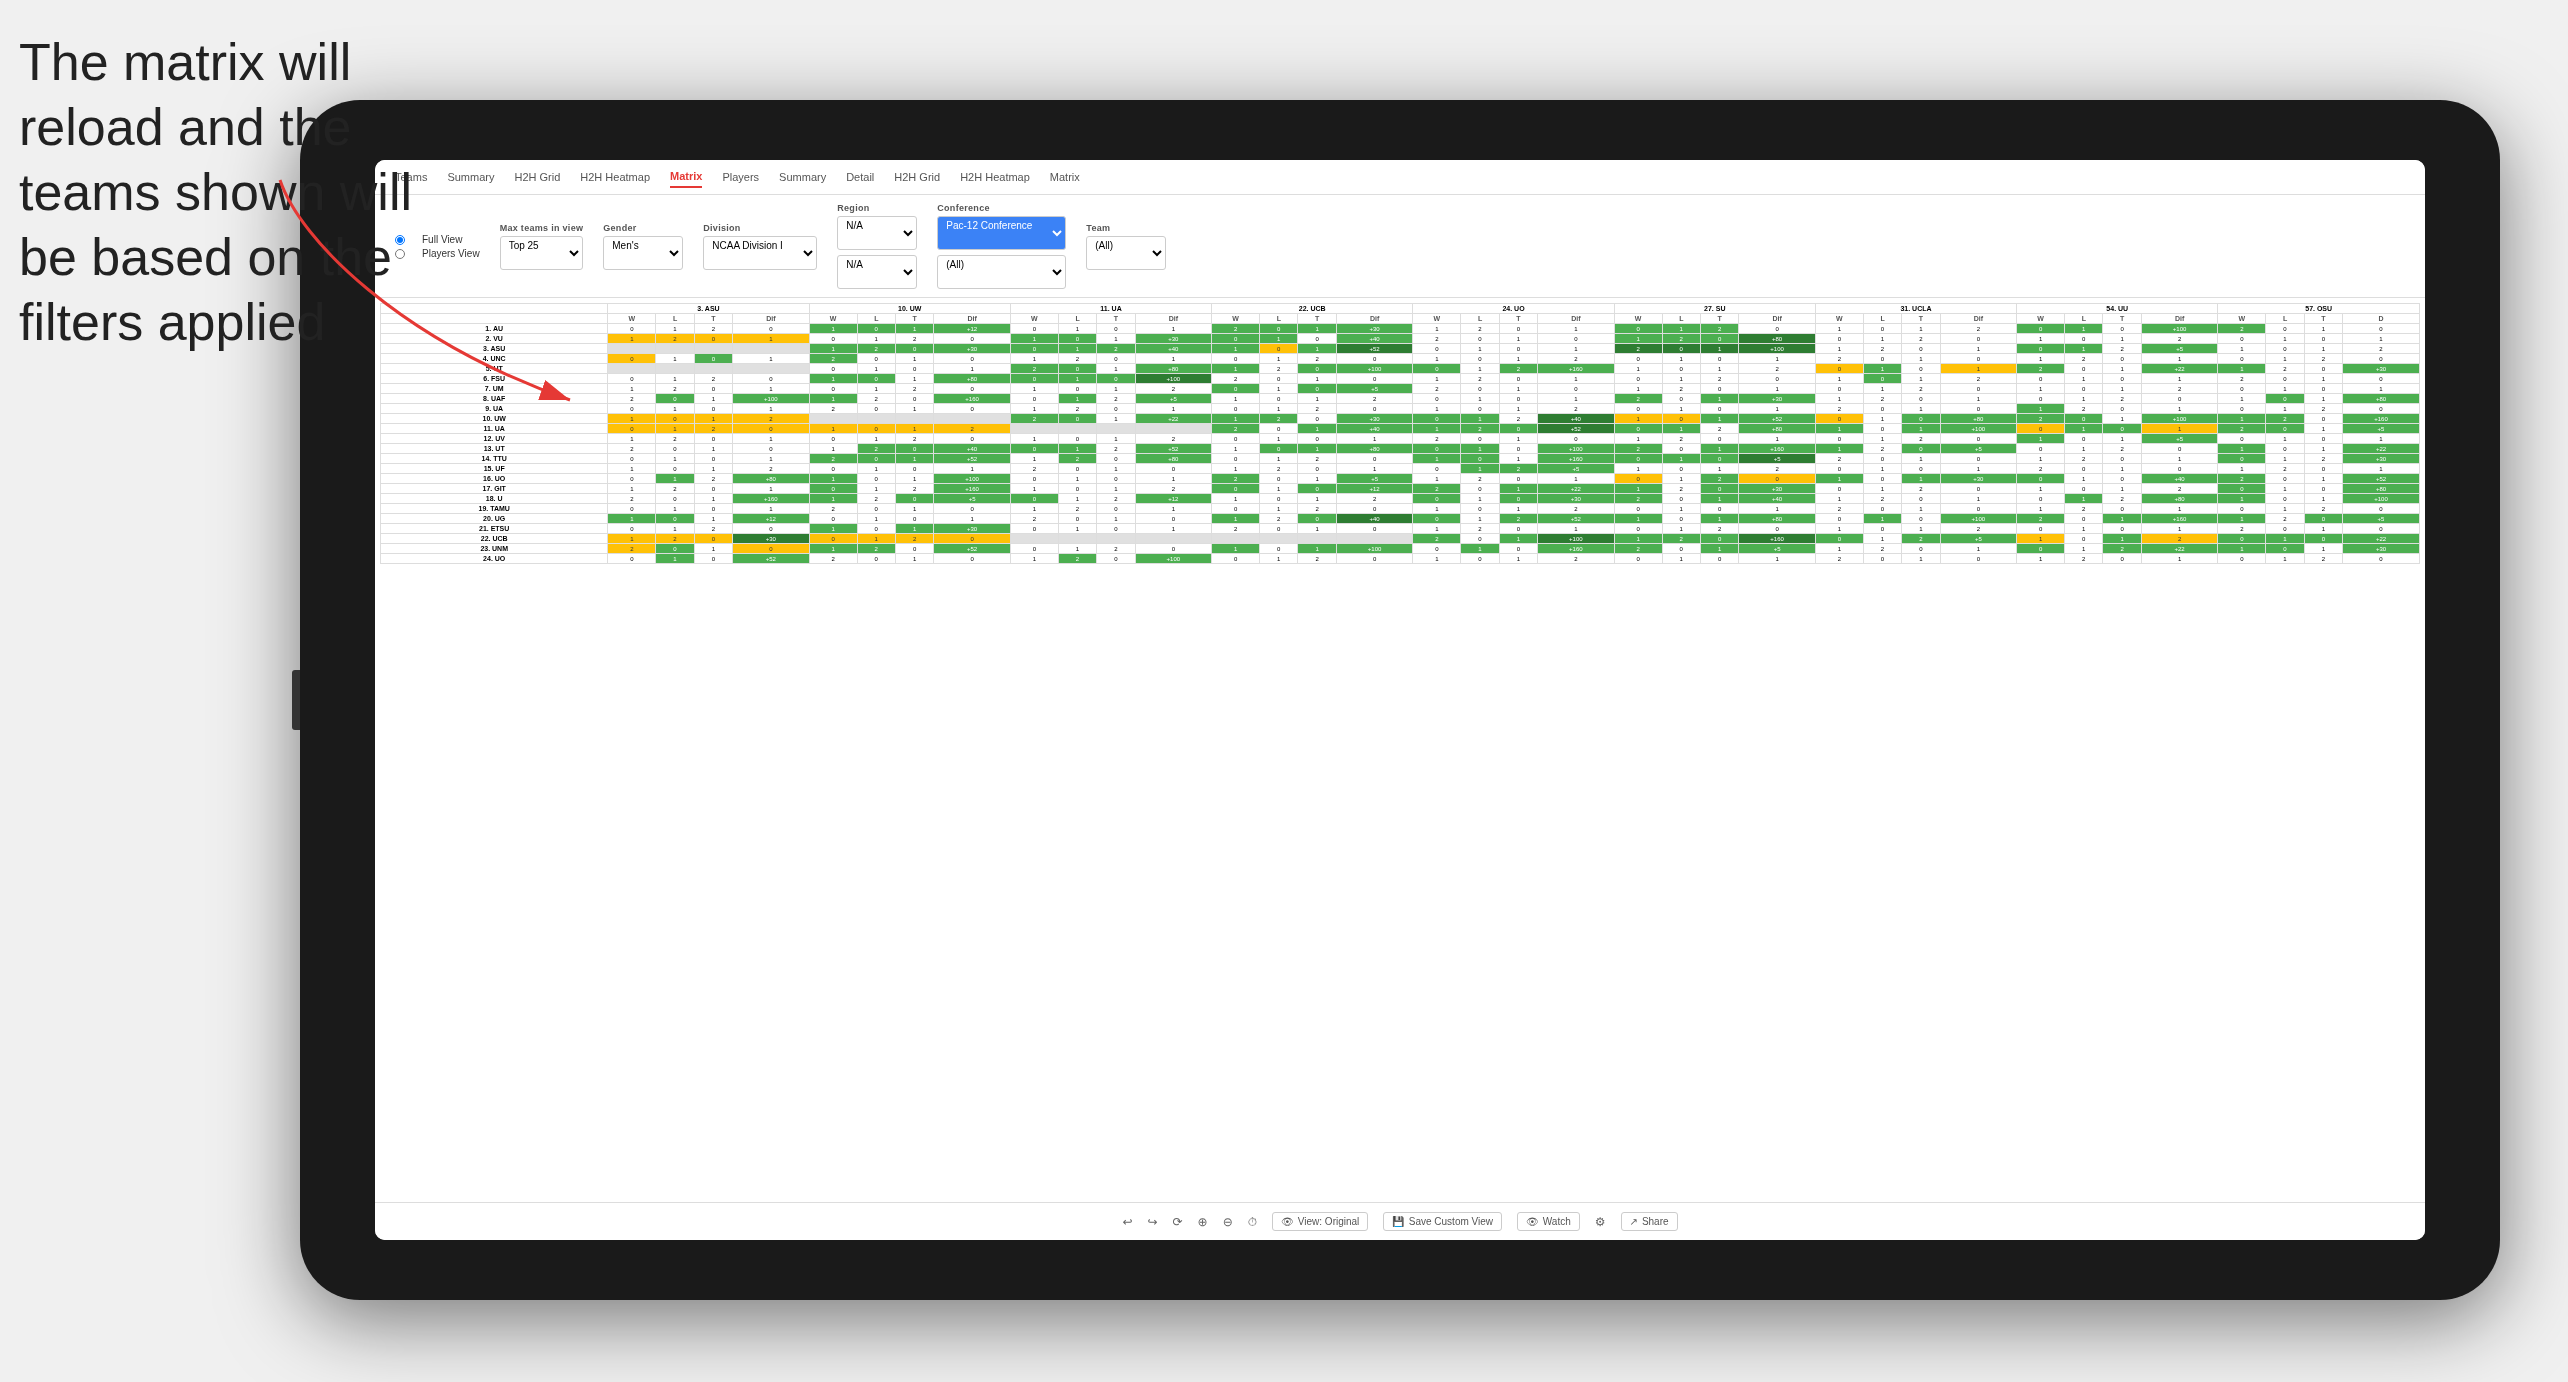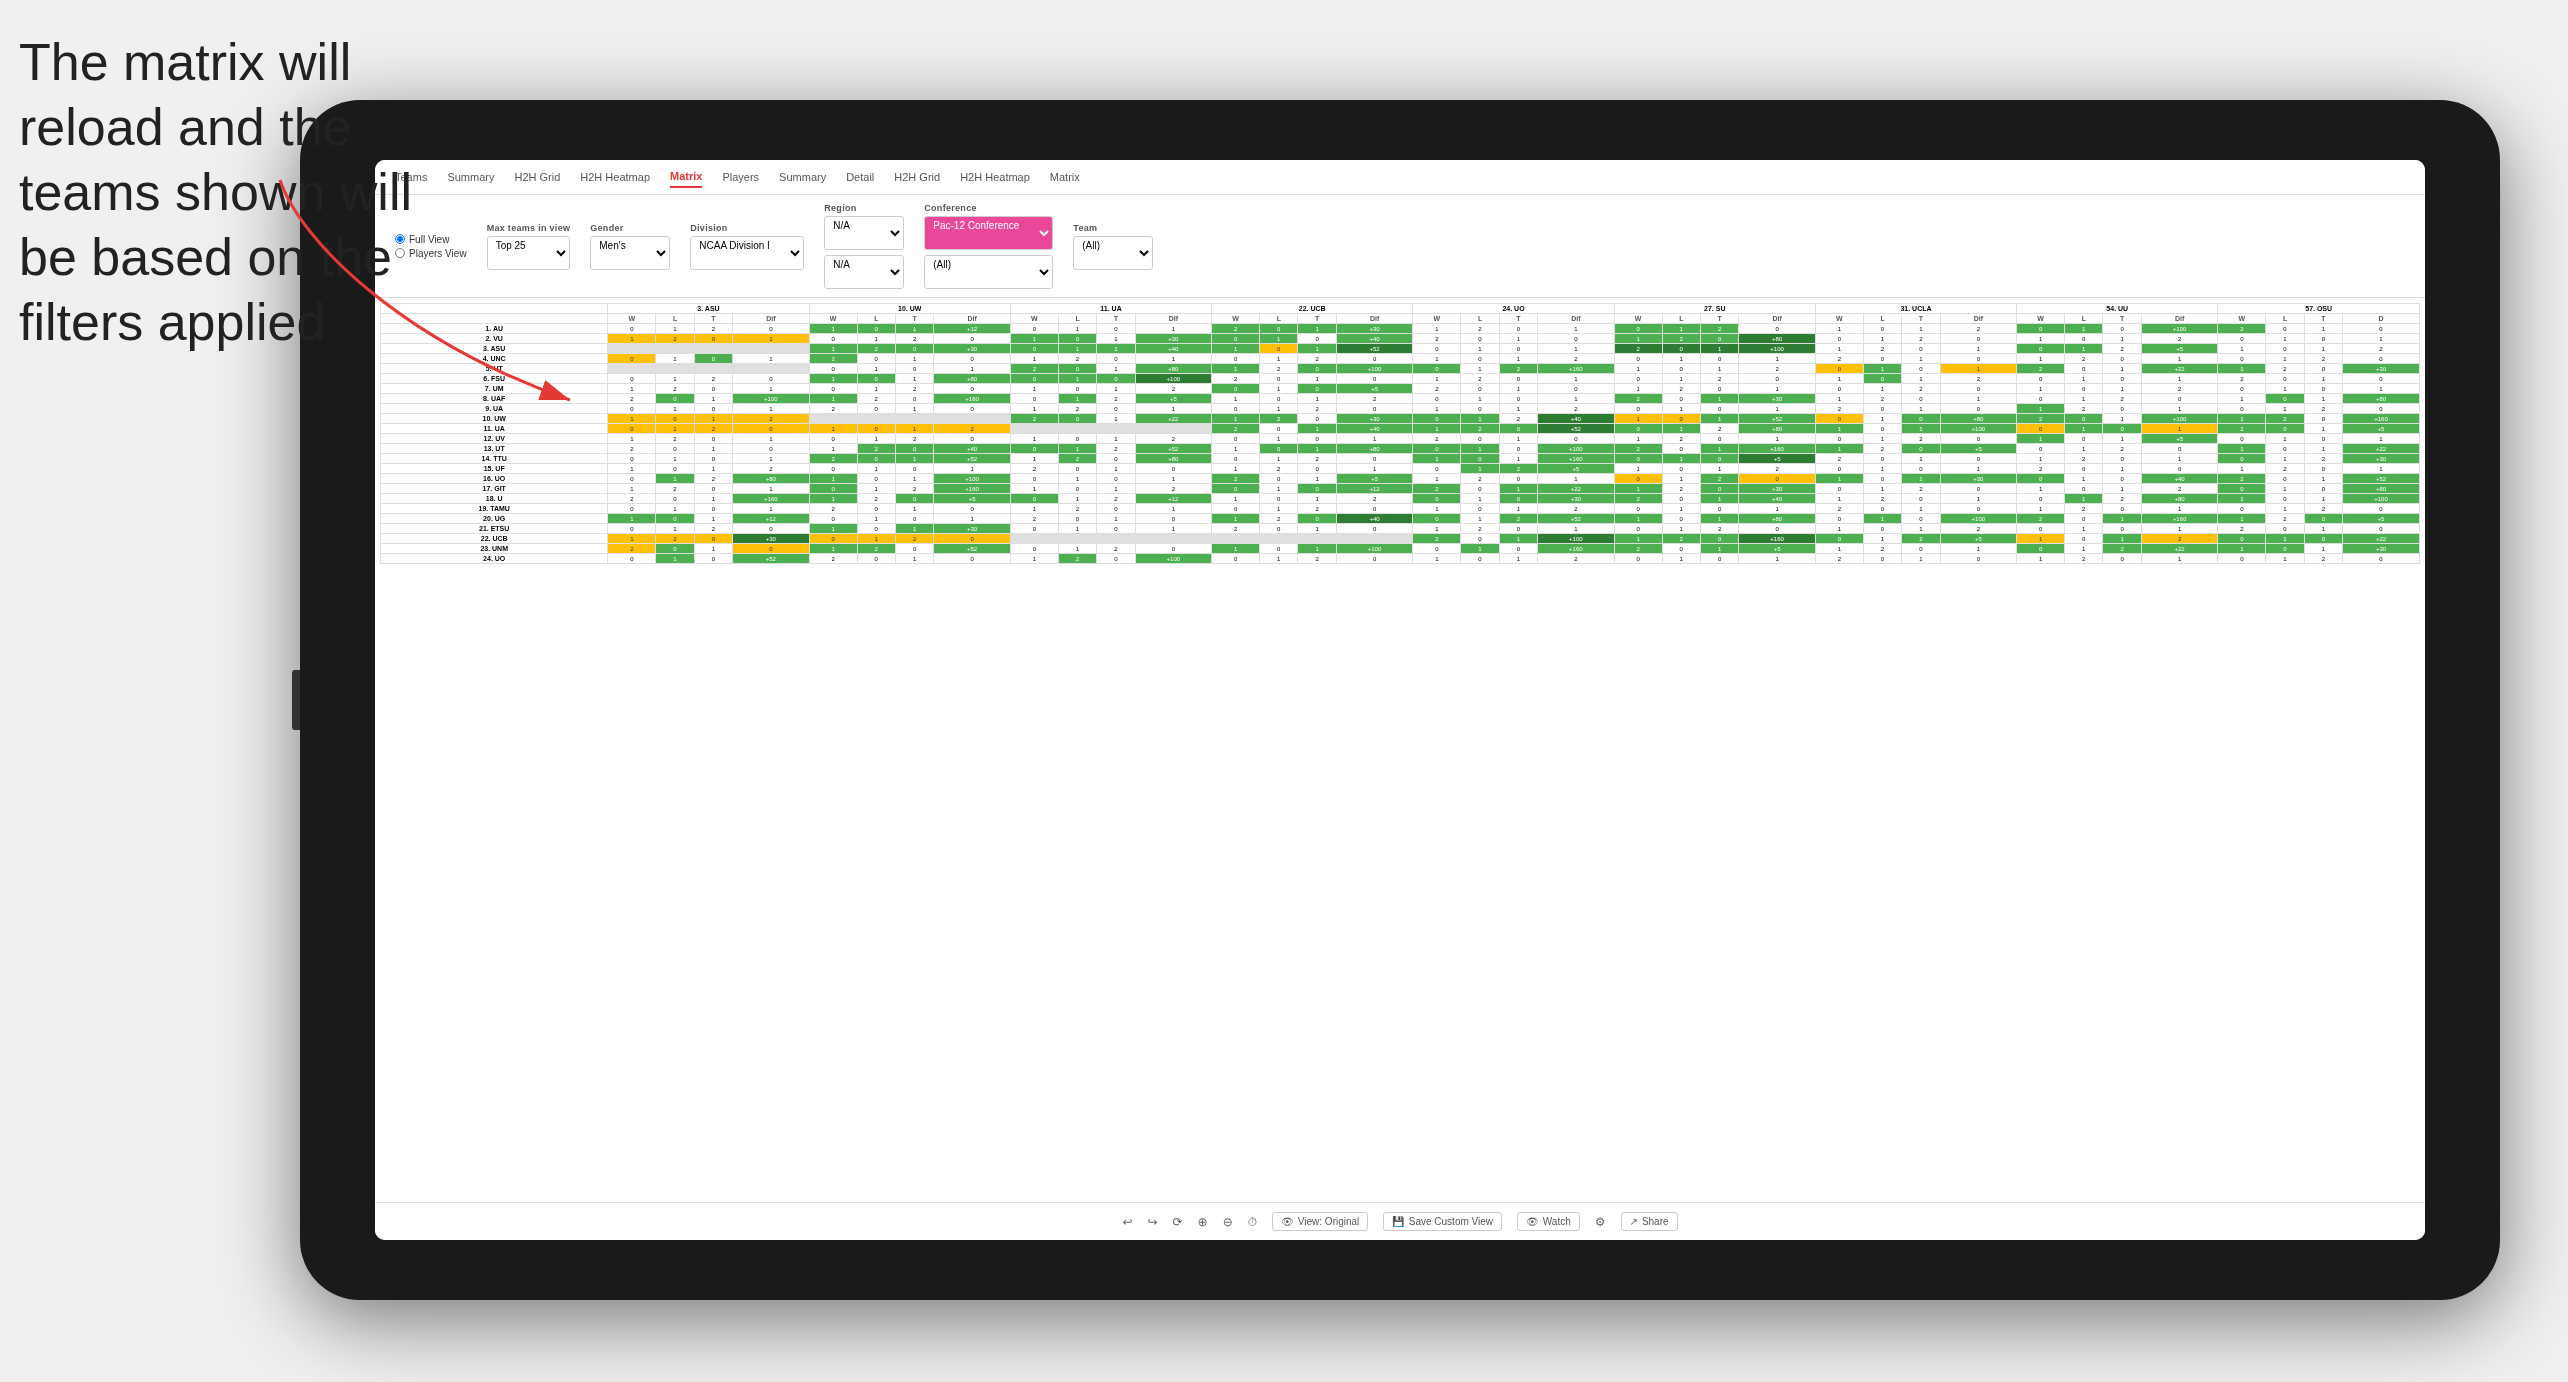--- a/index.html
+++ b/index.html
@@ -136,22 +136,22 @@
     }
 
     .radio-group {
       display: flex;
       flex-direction: column;
       gap: 3px;
     }
 
     .radio-item {
       display: flex;
-      align-items: center;
-      gap: 4px;
+      align-items: flex-end;
+      gap: 17px;
       font-size: 10px;
       color: #333;
     }
 
     .radio-item input[type="radio"] {
       width: 10px;
       height: 10px;
     }
 
     .filter-group {
@@ -172,21 +172,21 @@
       padding: 2px 16px 17px 4px;
       border: 1px solid #ccc;
       border-radius: 3px;
       background: white;
       cursor: pointer;
       min-width: 80px;
       appearance: auto;
     }
 
     .filter-select.highlight {
-      background: #ec4899;
+      background: #3b82f6;
       color: white;
     }
 
     
     .matrix-area {
       flex: 1;
       overflow: auto;
       padding: 5px;
       background: white;
     }

